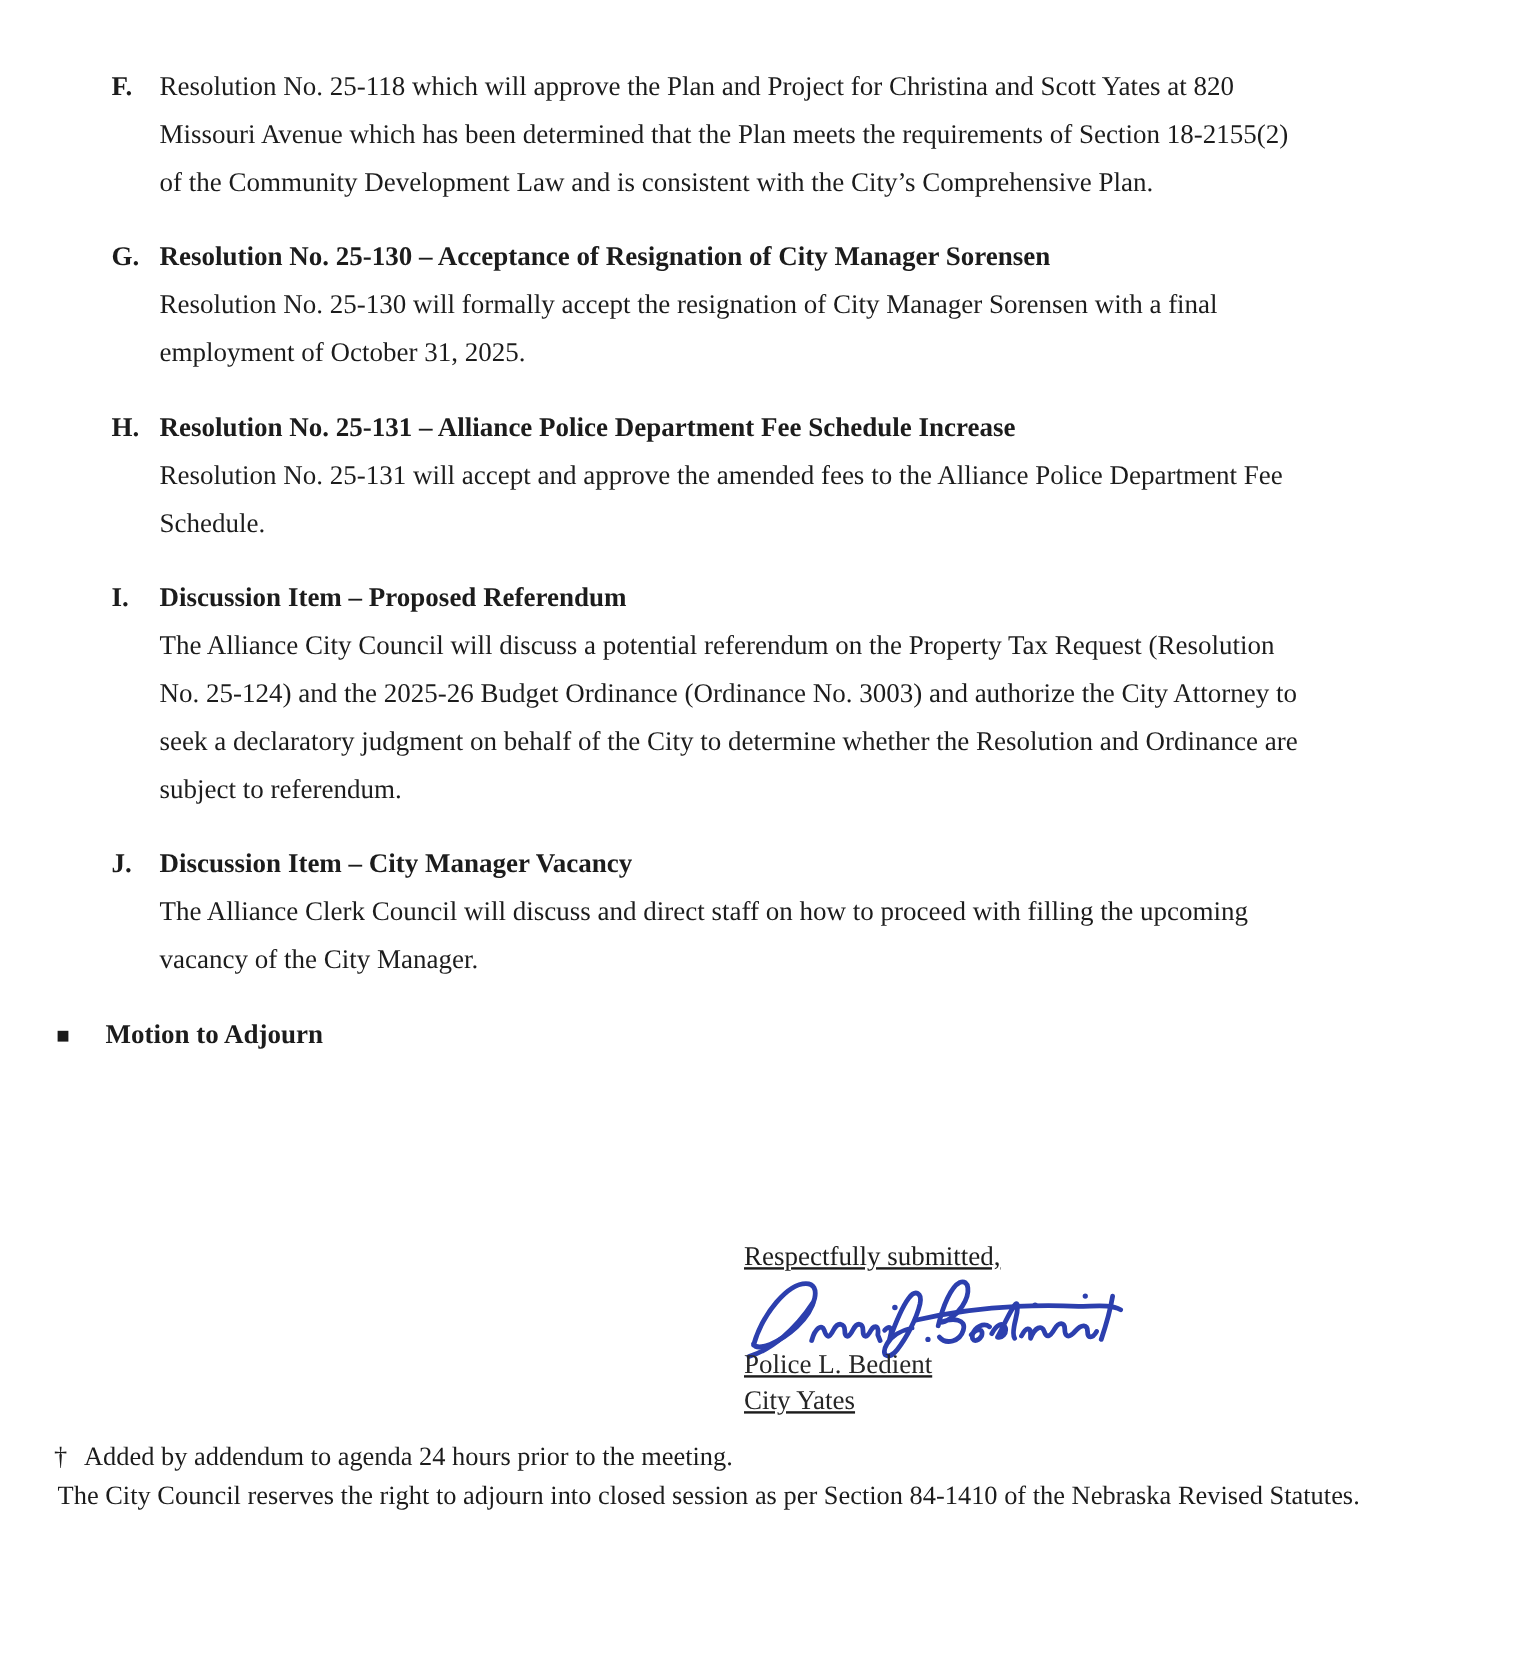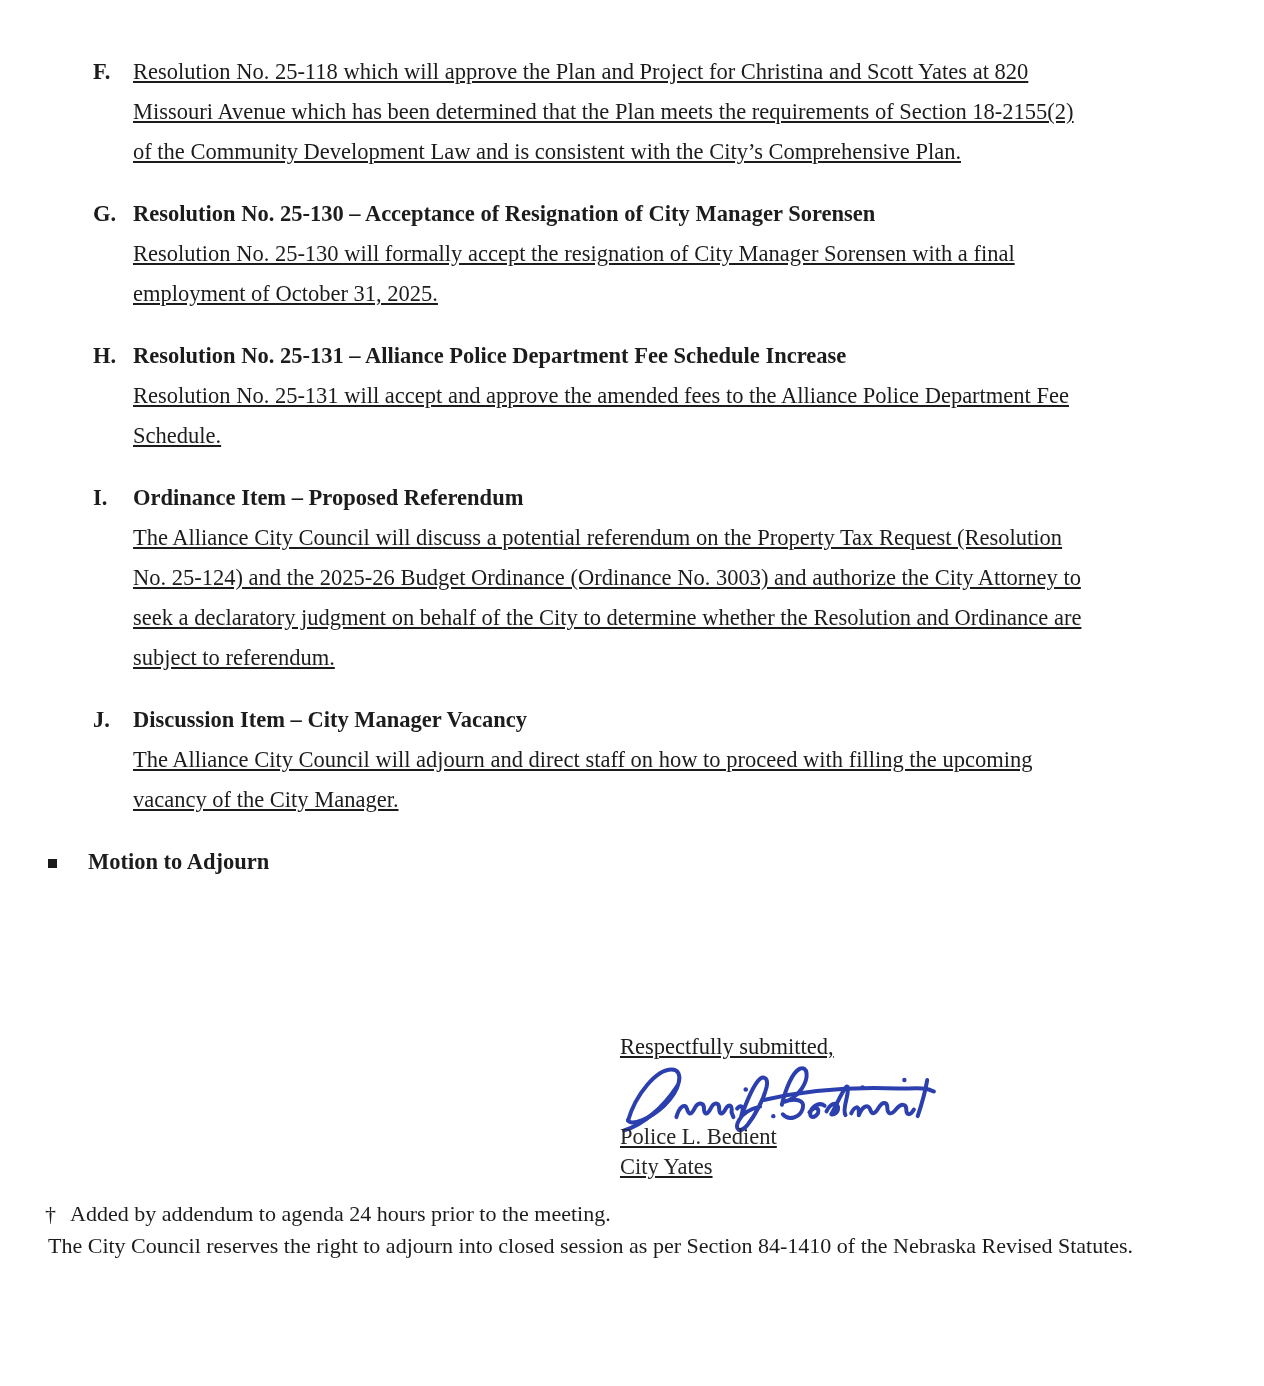--- a/index.html
+++ b/index.html
@@ -35,21 +35,21 @@
     font-size: 22.5px;
     line-height: 40px;
   }
   .item-letter {
     flex: 0 0 40px;
     width: 40px;
     font-weight: bold;
   }
   .item-text { width: 1055px; }
   .item-title { font-weight: bold; }
-  .item-body { white-space: pre-line; text-decoration: underline; }
+  .item-body { white-space: pre-line; }
   
   .motion {
     margin: 16px 0 0 48px;
     display: flex;
     align-items: flex-start;
     font-size: 22.5px;
     line-height: 40px;
   }
   .bullet-square {
     width: 9px;
@@ -127,33 +127,33 @@
         <div class="item-text">
           <div class="item-title">Resolution No. 25-131 – Alliance Police Department Fee Schedule Increase</div>
           <div class="item-body">Resolution No. 25-131 will accept and approve the amended fees to the Alliance Police Department Fee
 Schedule.</div>
         </div>
       </li>
 
       <li class="agenda-item">
         <span class="item-letter">I.</span>
         <div class="item-text">
-          <div class="item-title">Ordinance Item – Proposed Referendum</div>
+          <div class="item-title">Discussion Item – Proposed Referendum</div>
           <div class="item-body">The Alliance City Council will discuss a potential referendum on the Property Tax Request (Resolution
 No. 25-124) and the 2025-26 Budget Ordinance (Ordinance No. 3003) and authorize the City Attorney to
 seek a declaratory judgment on behalf of the City to determine whether the Resolution and Ordinance are
 subject to referendum.</div>
         </div>
       </li>
 
       <li class="agenda-item">
         <span class="item-letter">J.</span>
         <div class="item-text">
           <div class="item-title">Discussion Item – City Manager Vacancy</div>
-          <div class="item-body">The Alliance City Council will adjourn and direct staff on how to proceed with filling the upcoming
+          <div class="item-body">The Alliance Clerk Council will discuss and direct staff on how to proceed with filling the upcoming
 vacancy of the City Manager.</div>
         </div>
       </li>
 
     </ol>
 
     <div class="motion">
       <span class="bullet-square"></span>
       <span class="motion-label">Motion to Adjourn</span>
     </div>

